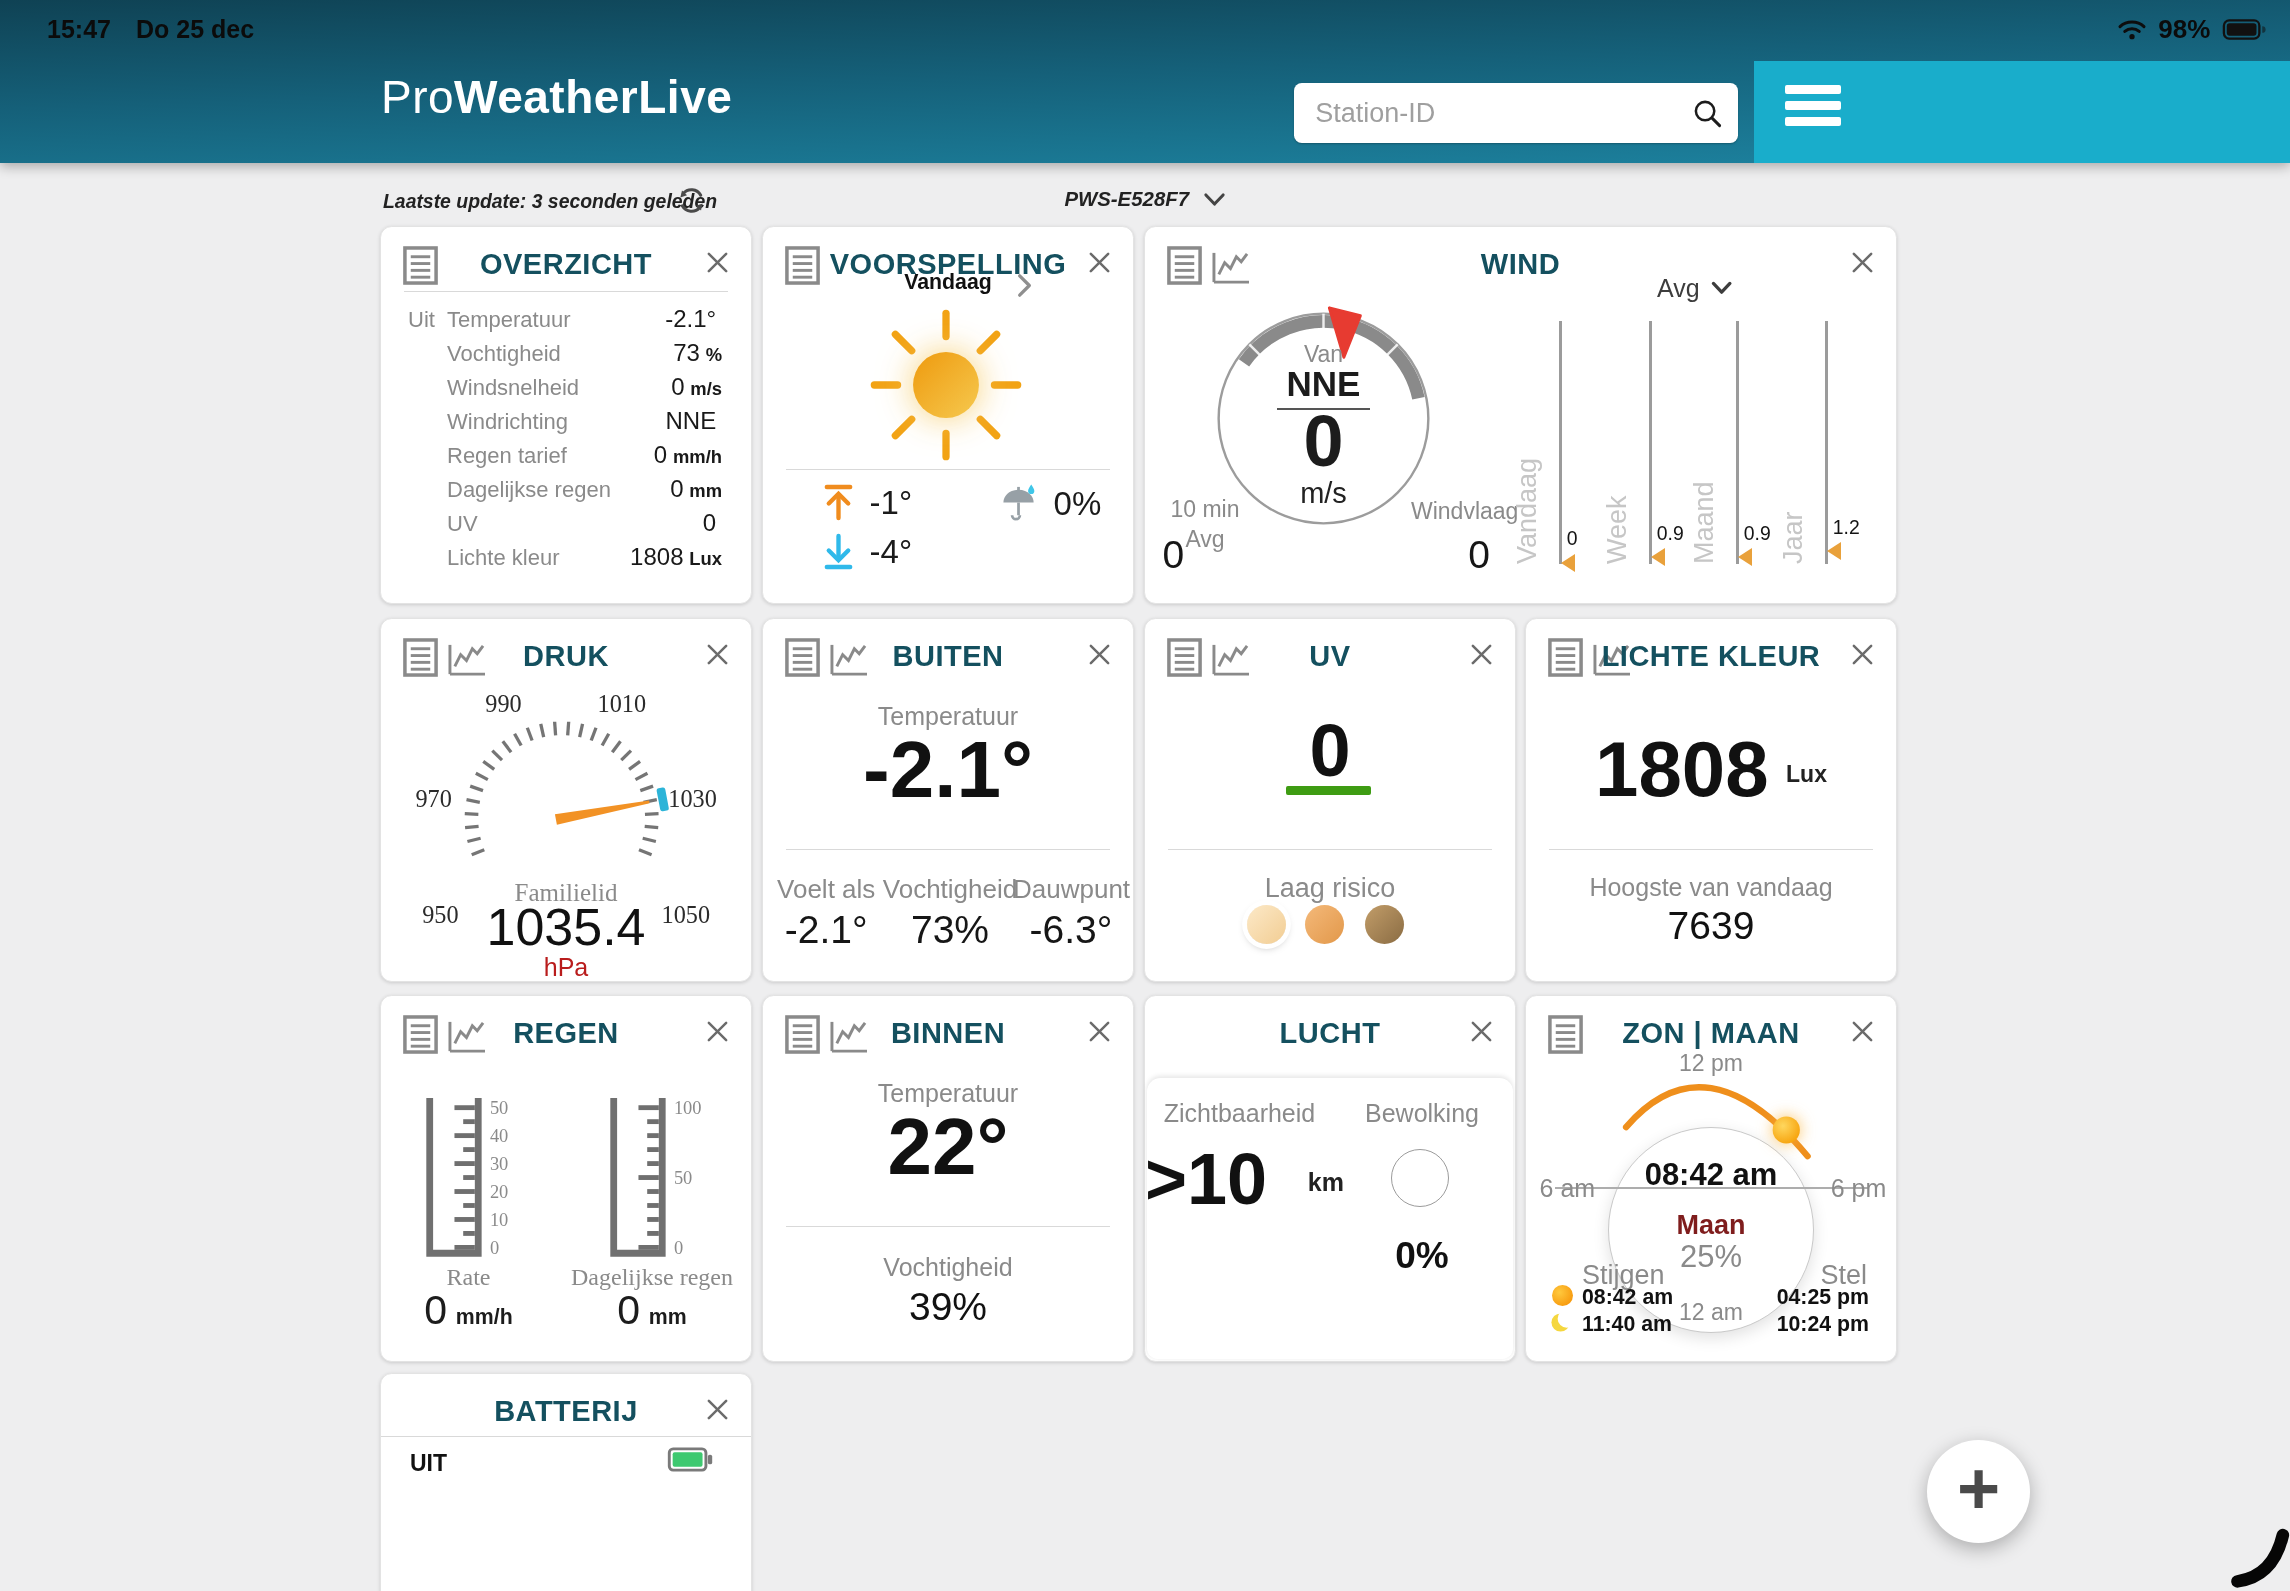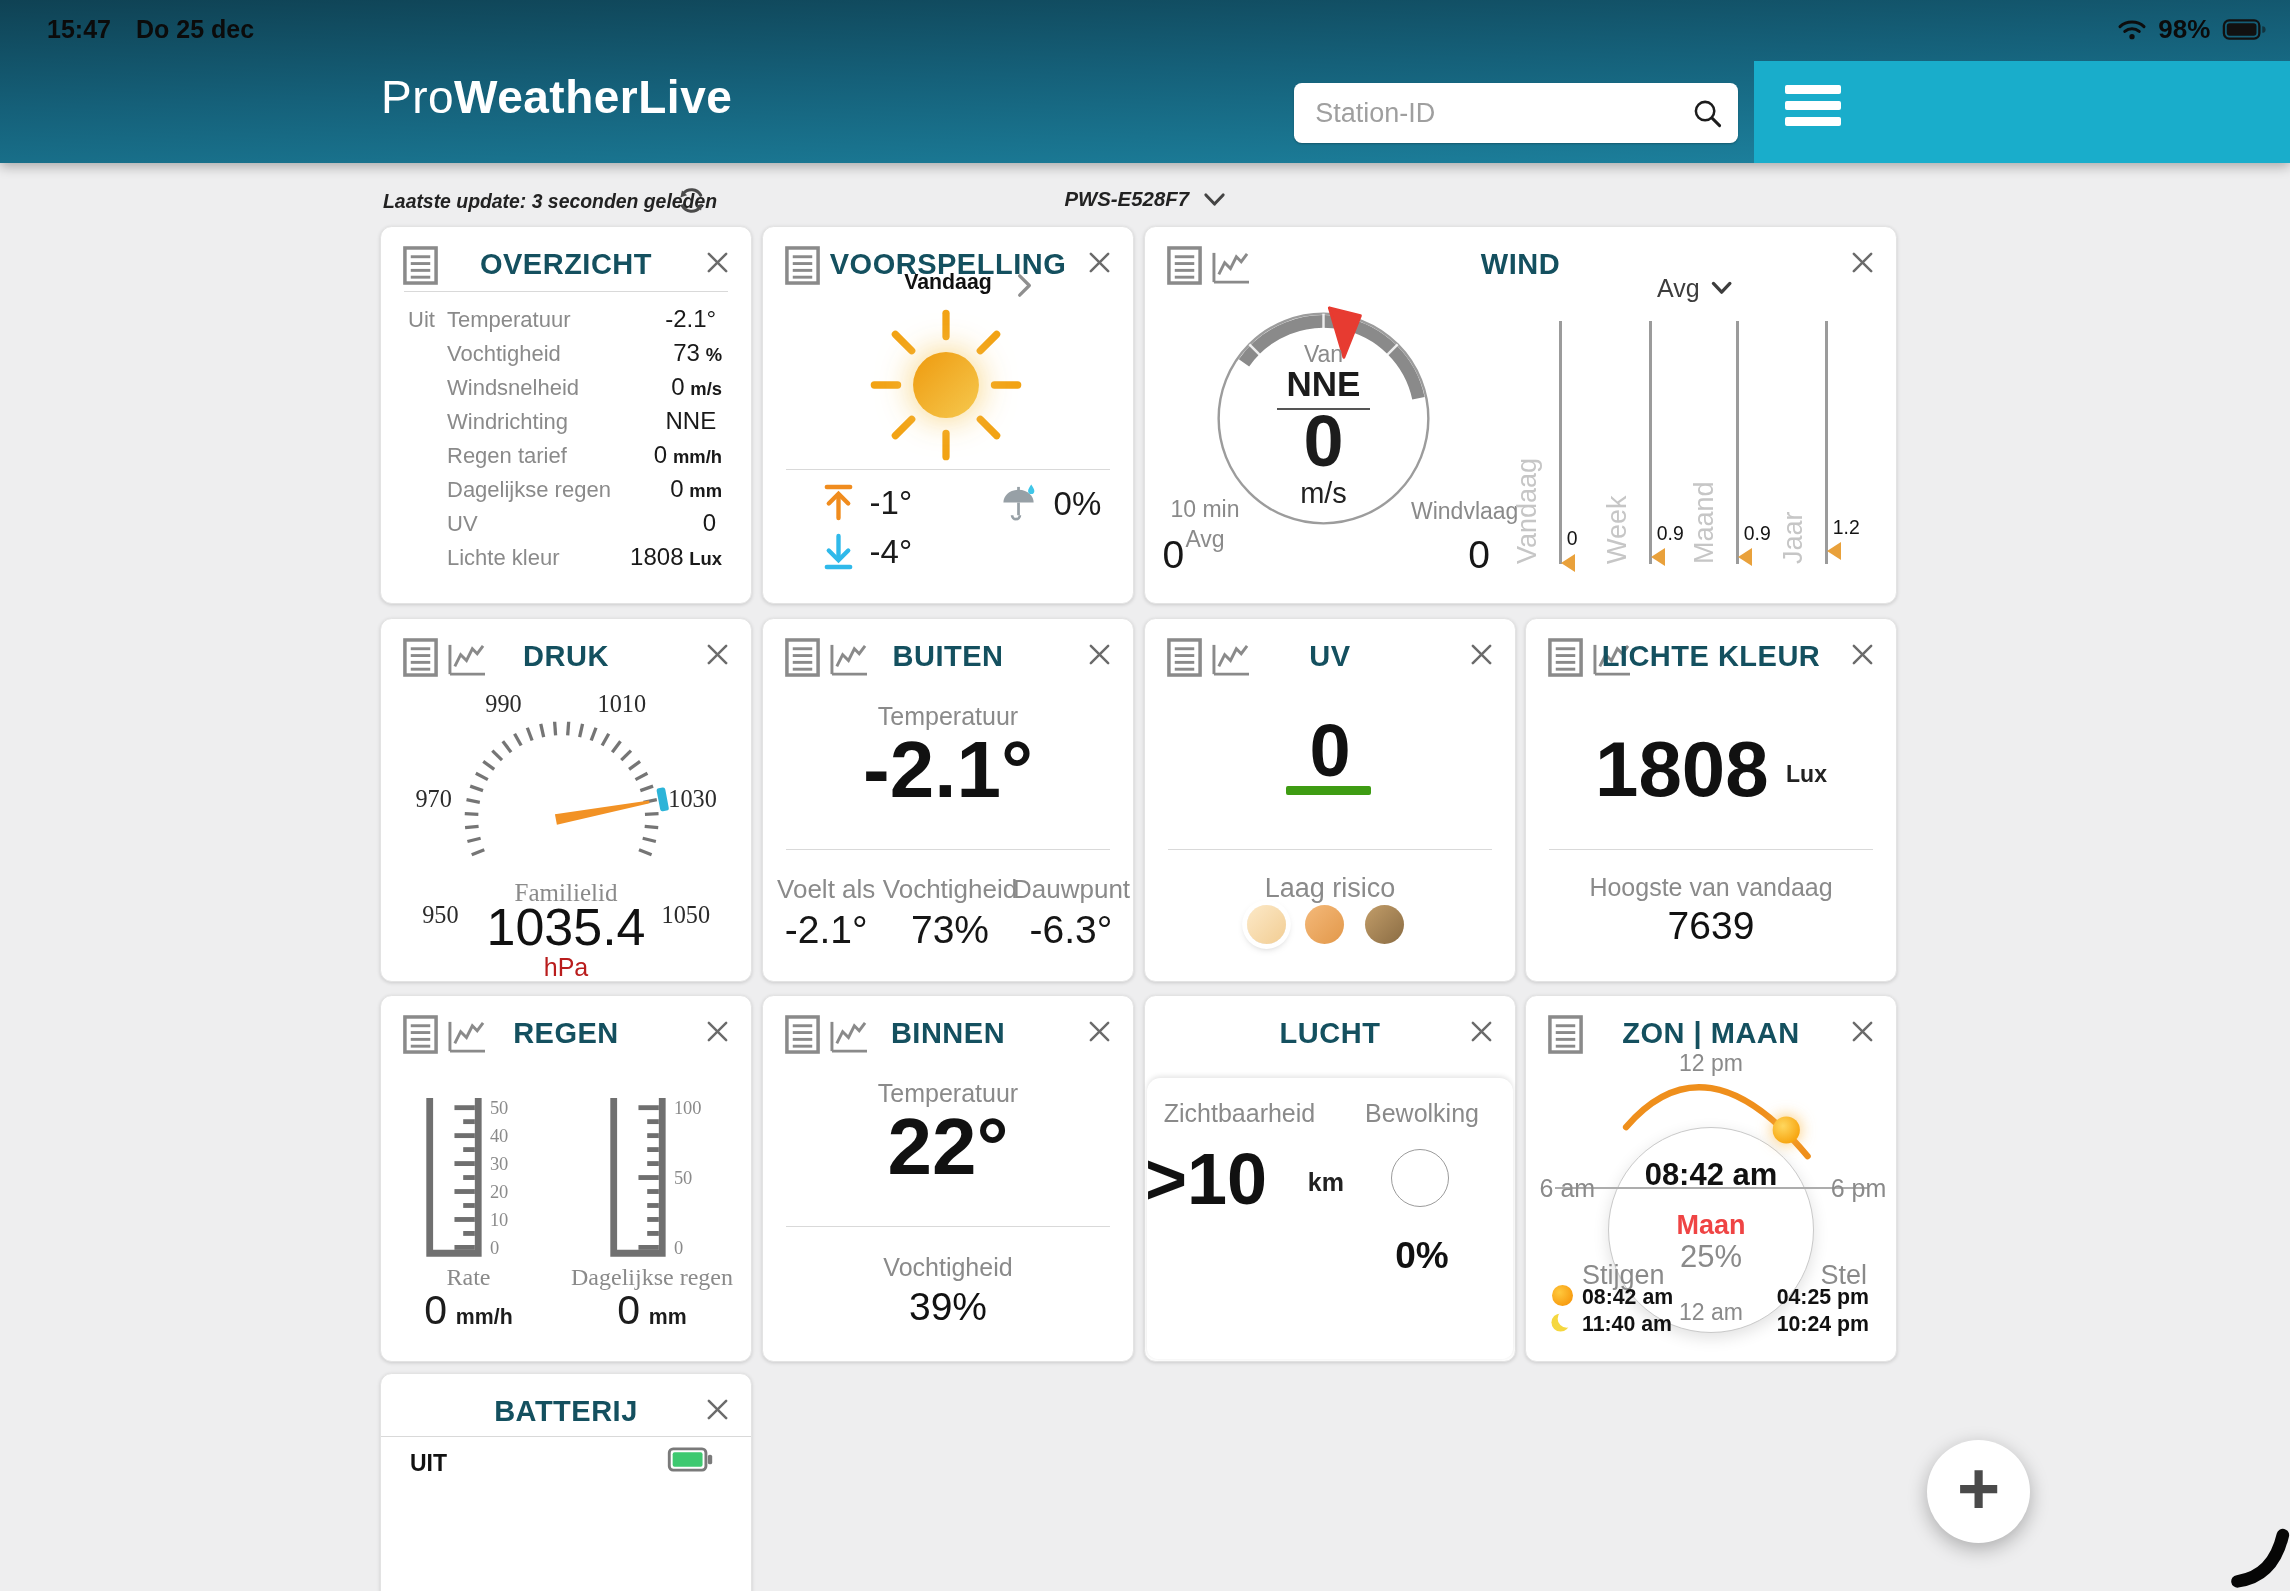--- a/index.html
+++ b/index.html
@@ -728,21 +728,21 @@
       <defs>
         <radialGradient id="sundot" cx=".38" cy=".35" r=".8">
           <stop offset="0" stop-color="#ffd75e"></stop>
             <stop offset="1" stop-color="#f59b00"></stop>
         </radialGradient>
       </defs>
       <path d="M103 135 Q185 40 290 165" fill="none" stroke="#ef8f1c" stroke-width="6.5" stroke-linecap="round"></path>
       <circle cx="268" cy="138" r="14" fill="url(#sundot)" style="filter:drop-shadow(0 0 8px rgba(250,180,60,.8))"></circle>
     </svg>
     <div class="zm-t" style="top:161px;font-size:31px;font-weight:700;color:#111">08:42 am</div>
-    <div class="zm-t" style="top:214px;font-size:27px;font-weight:700;color:#ef4444">Maan</div>
+    <div class="zm-t" style="top:214px;font-size:27px;font-weight:700;color:#7f1d1d">Maan</div>
     <div class="zm-t glabel" style="top:243px;font-size:31px">25%</div>
     <div class="abs glabel" style="left:56px;top:264px;font-size:27px;z-index:3">Stijgen</div>
     <div class="abs glabel" style="right:29px;top:264px;font-size:27px;z-index:3">Stel</div>
     <span class="abs" style="left:26px;top:289px;width:21.3px;height:21.3px;border-radius:50%;background:radial-gradient(circle at 35% 35%,#ffc93e,#f58c00);z-index:3"></span>
     <div class="zm-row" style="left:56px;top:289px">08:42 am</div>
     <div class="zm-row" style="right:27px;top:289px">04:25 pm</div>
     <svg class="abs" style="left:24px;top:315px;z-index:3" width="23" height="23" viewBox="0 0 24 24">
       <circle cx="11" cy="12" r="9.5" fill="#f5d73f"></circle>
       <circle cx="17.5" cy="8" r="9.5" fill="#ffffff"></circle>
     </svg>

